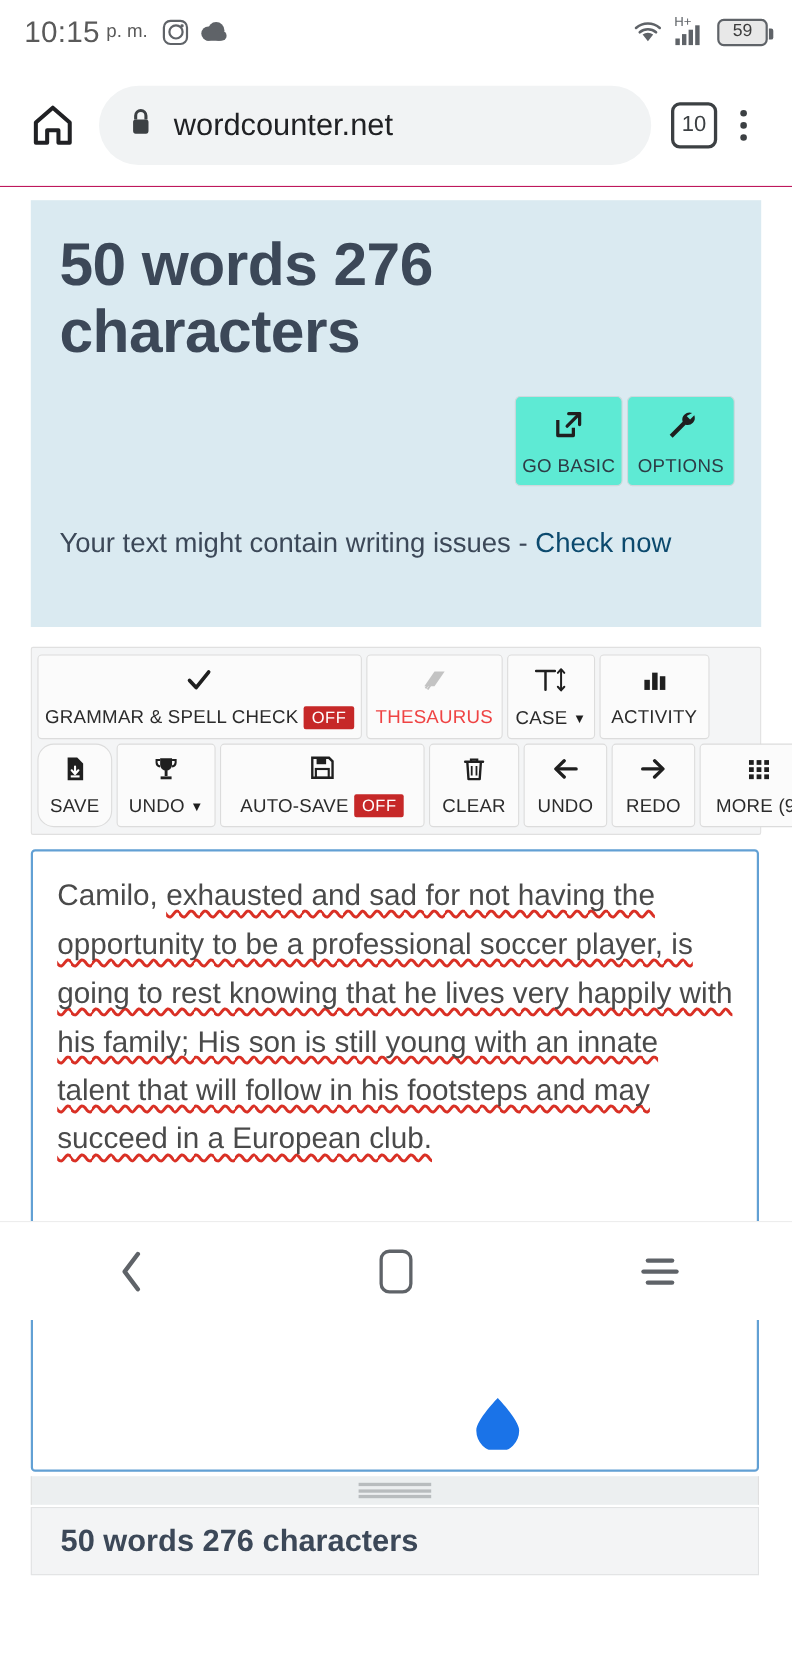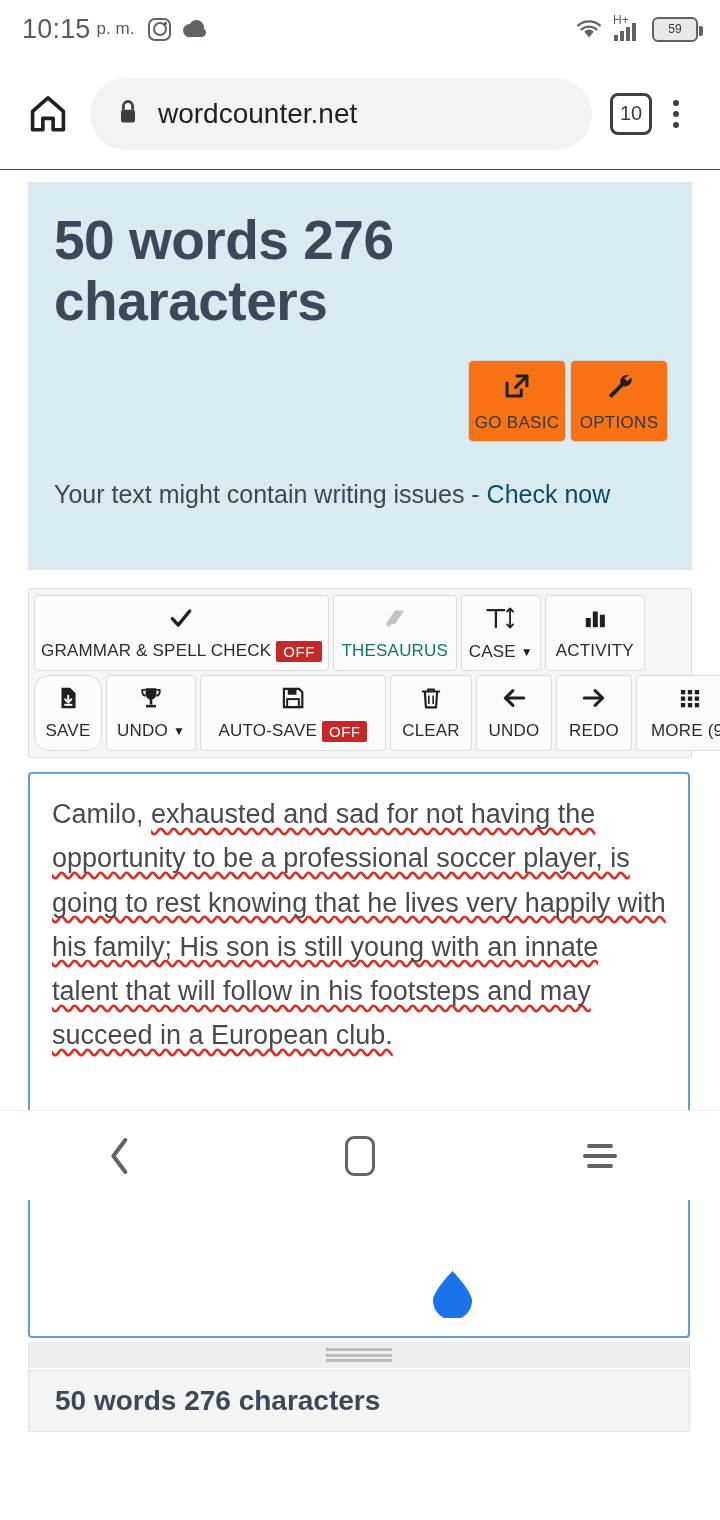--- a/index.html
+++ b/index.html
@@ -54,21 +54,21 @@
   .battery {
     position: relative; width: 46px; height: 25px;
     border: 2.6px solid #5f6368; border-radius: 6px;
     display: flex; align-items: center; justify-content: center;
     background: #e8e8e8;
   }
   .battery::after {
     content: ""; position: absolute; right: -7px; top: 7px;
     width: 4px; height: 10px; background: #5f6368; border-radius: 0 2px 2px 0;
   }
-  .battery span { font-size: 12px; color: #3c3c3c; }
+  .battery span { font-size: 16px; color: #3c3c3c; }
 
   
   .browserbar {
     position: absolute; top: 58px; left: 0; width: 720px; height: 112px;
     display: flex; align-items: center; padding: 0 20px;
     background: #ffffff; border-bottom: 1px solid #be185d;
   }
   .home-btn { width: 56px; display: flex; align-items: center; justify-content: center; }
   .omnibox {
     flex: 1; height: 72px; margin: 0 10px 0 14px;
@@ -91,21 +91,21 @@
   .header-panel {
     position: absolute; left: 28px; top: 12px; width: 664px; height: 388px;
     background: #daeaf1; padding: 28px 26px 0 26px;
   }
   .bigcount {
     font-size: 55px; font-weight: bold; color: #3c4858; line-height: 1.1;
     letter-spacing: -0.5px;
   }
   .hp-buttons { position: absolute; right: 24px; top: 178px; display: flex; gap: 4px; }
   .hp-btn {
-    width: 98px; height: 82px; background: #f97316; border: 1px solid #cfd8dc;
+    width: 98px; height: 82px; background: #5eead4; border: 1px solid #cfd8dc;
     border-radius: 5px; display: flex; flex-direction: column;
     align-items: center; justify-content: center; gap: 6px;
   }
   .hp-btn .lbl { font-size: 17px; color: #2d3b45; letter-spacing: .3px; }
   .issues {
     position: absolute; left: 26px; top: 292px; width: 600px;
     font-size: 25px; color: #3c4858; line-height: 1.6;
   }
   .issues a { color: #0c4a6e; text-decoration: none; }
 
@@ -117,21 +117,21 @@
   }
   .tb-row { display: flex; gap: 4px; margin-bottom: 4px; }
   .tb-row:last-child { margin-bottom: 0; }
   .tb-btn {
     background: #fbfbfb; border: 1px solid #dcdcdc; border-radius: 4px;
     display: flex; flex-direction: column; align-items: center; justify-content: center;
     padding: 8px 6px 8px; min-height: 76px; gap: 6px;
   }
   .tb-btn .tlbl { font-size: 17px; color: #2b2b2b; letter-spacing: .2px; white-space: nowrap;
     display: flex; align-items: center; gap: 5px; }
-  .tb-btn.muted .tlbl { color: #0f766e; }
+  .tb-btn.muted .tlbl { color: #ef4444; }
   .tb-btn.muted svg { opacity: .38; }
   .offbadge {
     background: #c62828; color: #fff; font-size: 15px; padding: 2px 7px;
     border-radius: 2px; letter-spacing: .5px; font-weight: 500;
   }
   .caret { font-size: 12px; color: #1f1f1f; }
 
   
   .b-grammar { flex: 0 0 286px; }
   .b-thes    { flex: 0 0 124px; }

